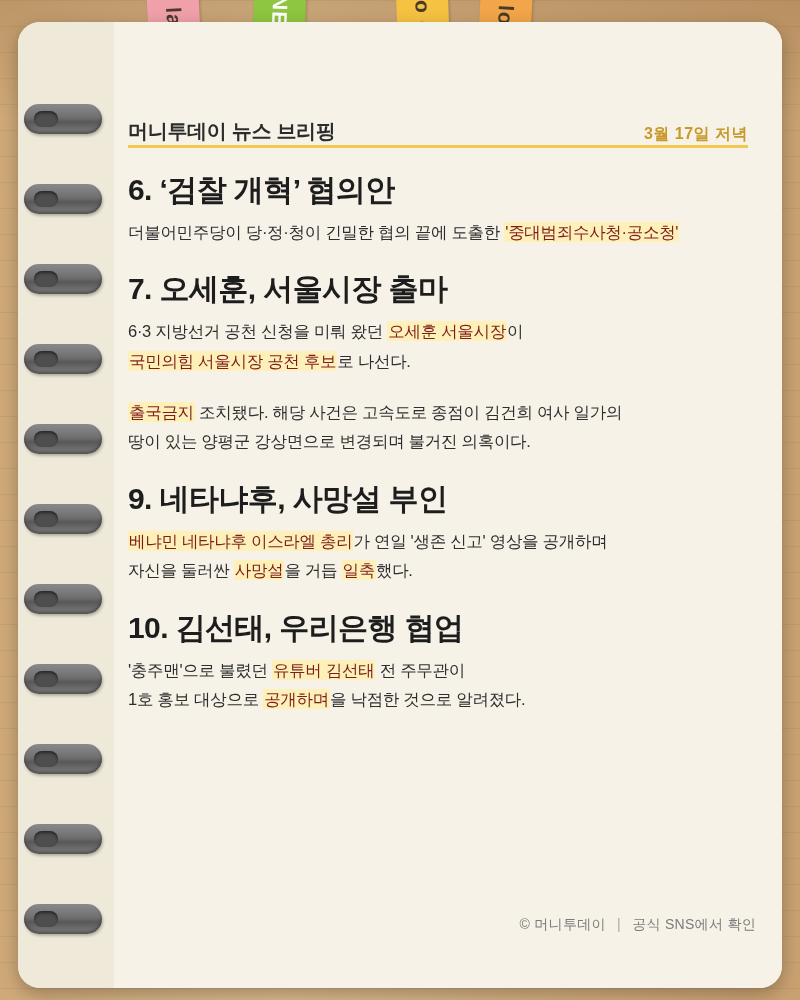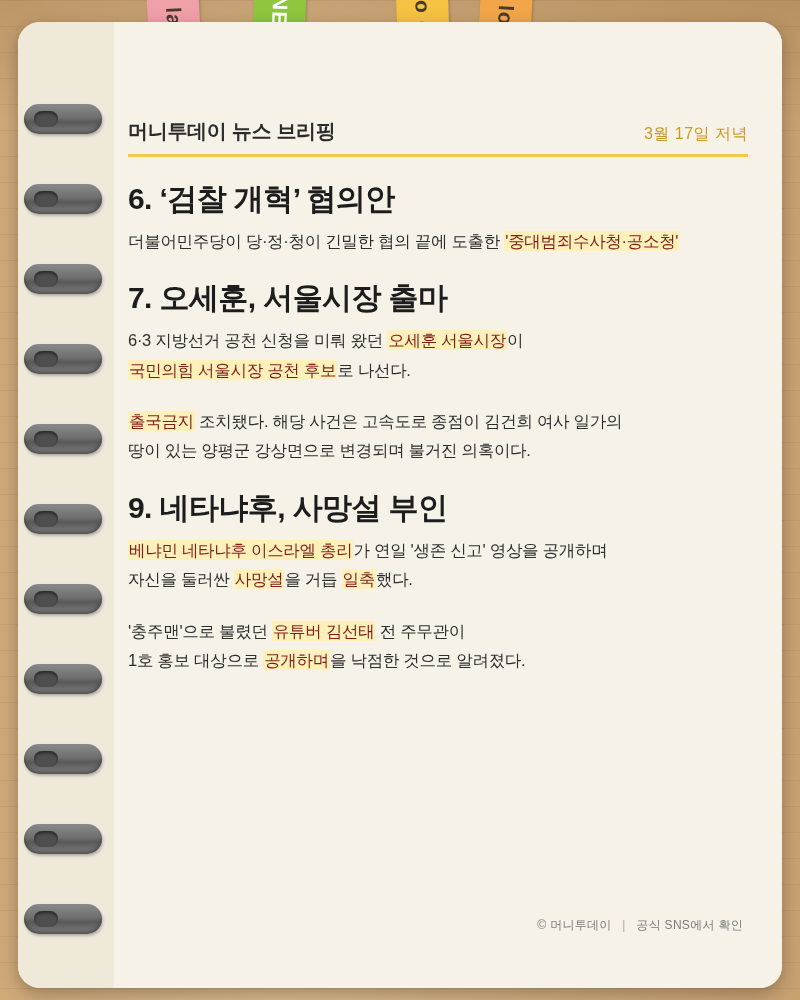--- a/index.html
+++ b/index.html
@@ -84,28 +84,27 @@
   .content {
     position: absolute;
     left: 96px; top: 0; right: 0; bottom: 0;
     padding: 96px 34px 0 14px;
   }
 
   
   .brief-header {
     display: flex; align-items: flex-end; justify-content: space-between;
     border-bottom: 3px solid #f2c94c;
-    padding-bottom: 9px;
   }
   .brief-title {
     font-size: 20px; font-weight: bold; color: #2b2b2b;
     letter-spacing: -0.3px;
   }
   .brief-date {
-    font-size: 16px; font-weight: normal; color: #c79a2a;
+    font-size: 16px; font-weight: bold; color: #c79a2a;
     letter-spacing: 0.5px;
   }
 
   
   .items { margin-top: 22px; }
   .item { margin-bottom: 22px; }
   .item-title {
     font-size: 30px; font-weight: bold; color: #1d1d1d;
     letter-spacing: -0.6px;
     margin-bottom: 7px;
@@ -118,23 +117,23 @@
   mark {
     background: #fdf0b8;
     color: #7f1d1d;
     padding: 1px 1px;
     border-radius: 2px;
   }
 
   
   .footer {
     position: absolute;
-    left: 110px; right: 39px; bottom: 54px;
+    left: 110px; right: 26px; bottom: 54px;
     text-align: right;
-    font-size: 12px; color: #7b7b7b;
+    font-size: 14px; color: #7b7b7b;
     letter-spacing: 0.3px;
   }
   .footer .sep { margin: 0 7px; color: #aaa; }
 </style>
 </head>
 <body>
 
 <div class="desk">
   <div class="desk-shade-top"></div>
 </div>
@@ -199,20 +198,21 @@
             </div>
           </div>
           <div class="item">
             <div class="item-title"><span>9. </span><span>네타냐후, 사망설 부인</span></div>
             <div class="item-body">
               <span class="line"><mark>베냐민 네타냐후 이스라엘 총리</mark><span>가 연일 '생존 신고' 영상을 공개하며</span></span>
               <span class="line"><span>자신을 둘러싼 </span><mark>사망설</mark><span>을 거듭 </span><mark>일축</mark><span>했다.</span></span>
             </div>
           </div>
           <div class="item">
+            <div class="item-title"><span>10. </span><span>김선태, 우리은행 협업</span></div>
             <div class="item-body">
               <span class="line"><span>'충주맨'으로 불렸던 </span><mark>유튜버 김선태</mark><span> 전 주무관이</span></span>
               <span class="line"><span>1호 홍보 대상으로 </span><mark>공개하며</mark><span>을 낙점한 것으로 알려졌다.</span></span>
             </div>
           </div>
         </div>
 
       <div class="footer">
         <span>©</span>
         <span>머니투데이</span>

